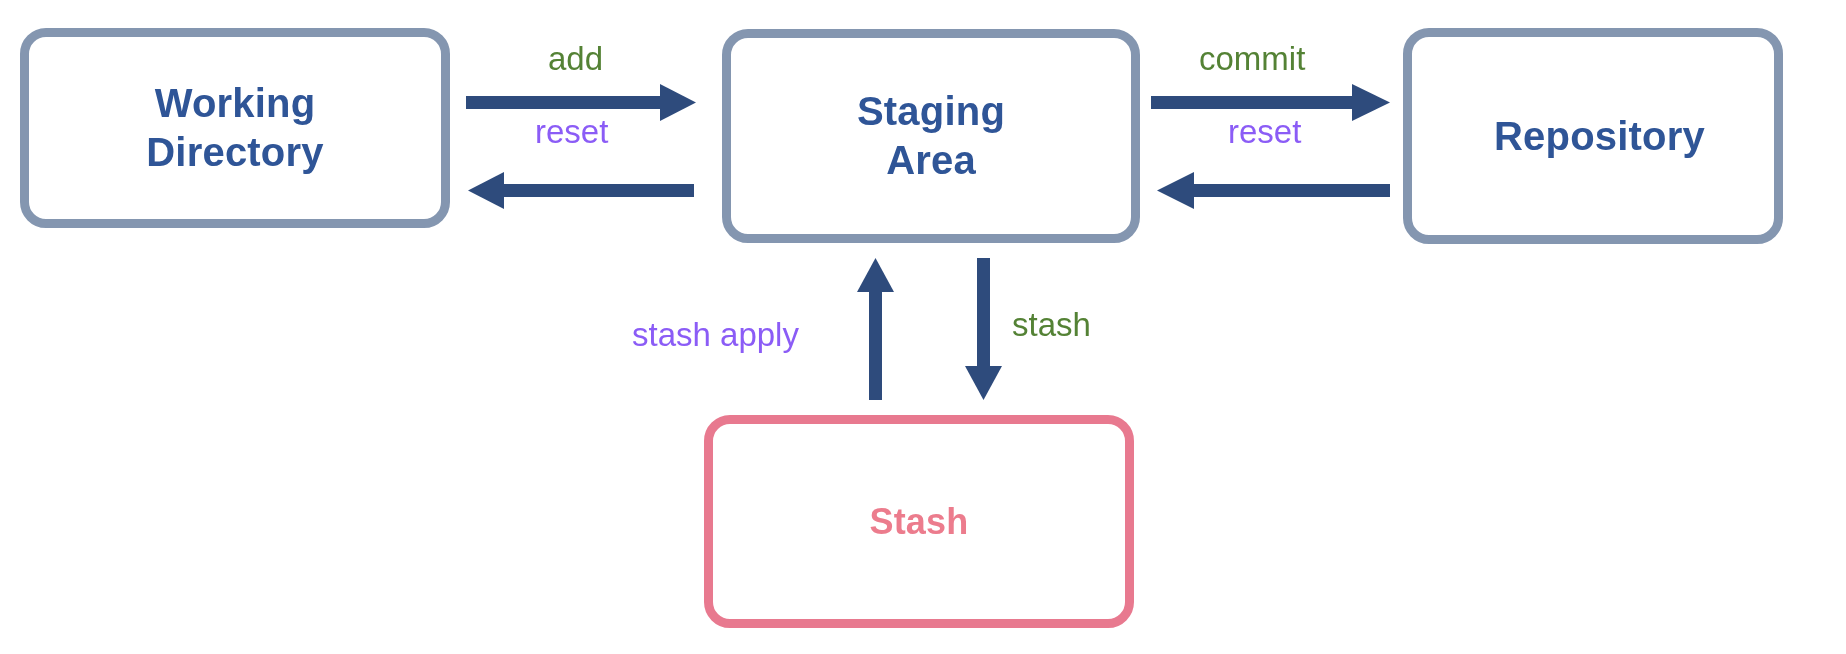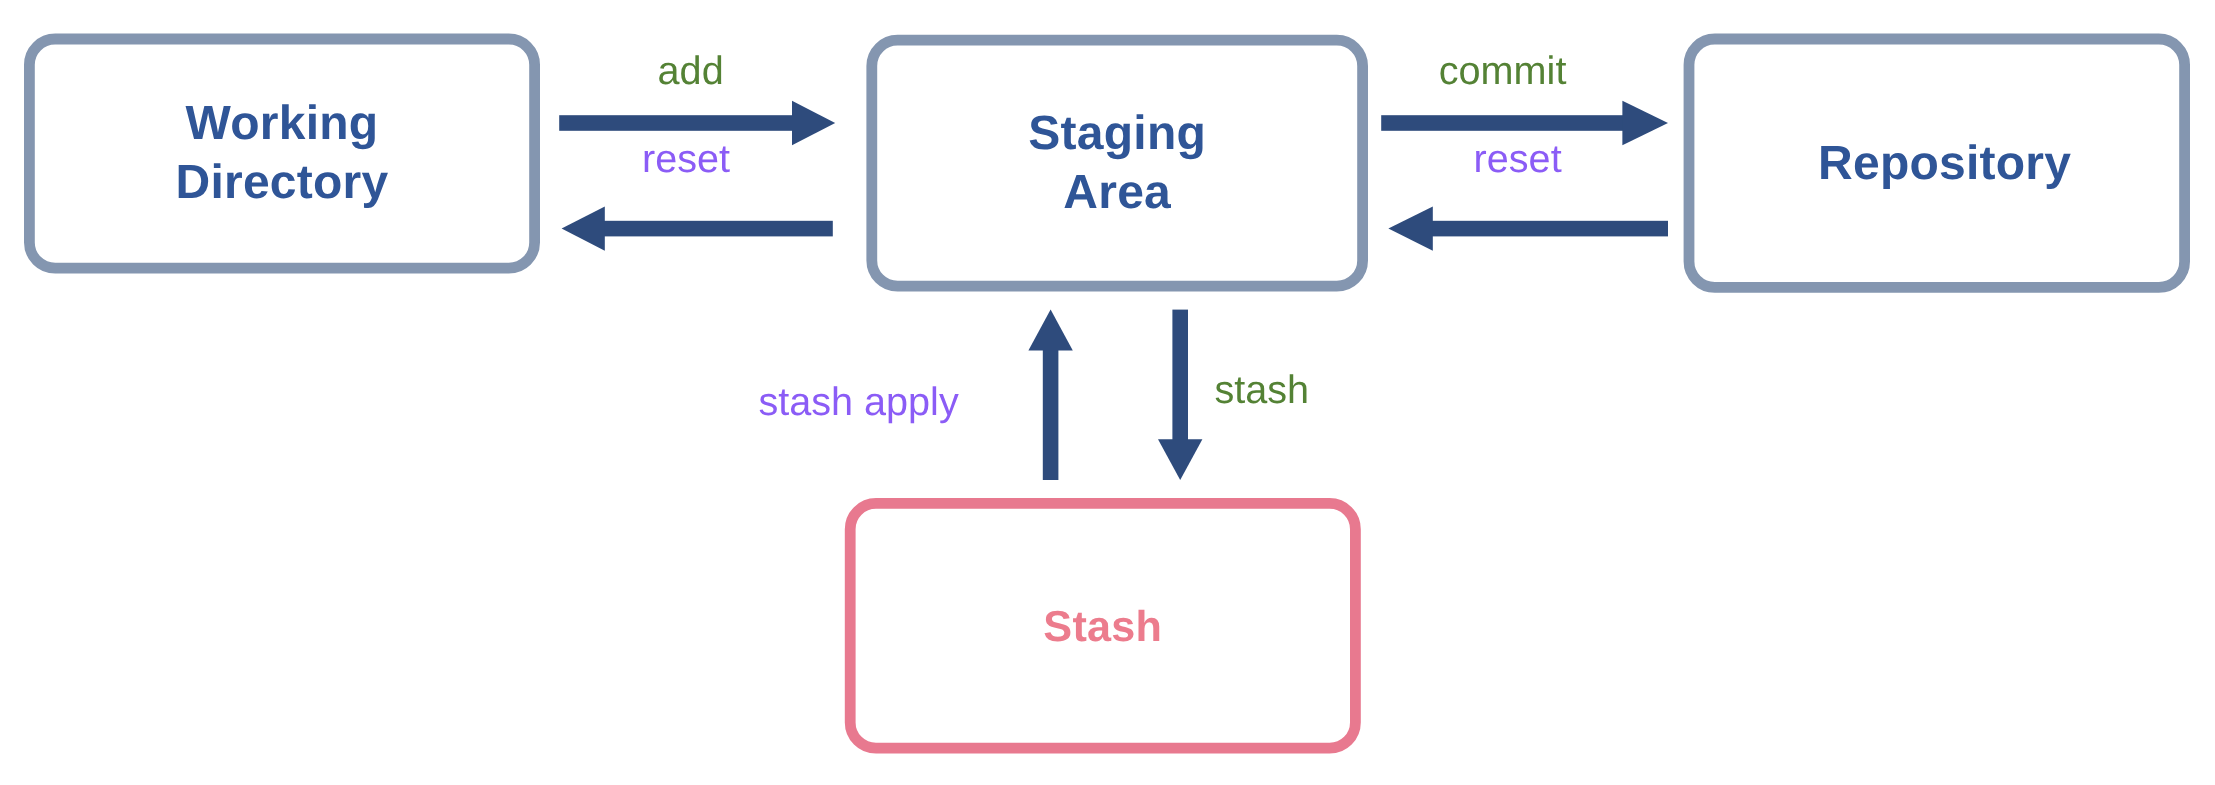--- a/index.html
+++ b/index.html
@@ -39,21 +39,21 @@
   .node-label {
     font-weight: bold;
     line-height: 1.22;
     letter-spacing: 0.2px;
   }
   .label-blue { color: #2F5597; font-size: 40px; }
   .label-pink { color: #EC7C8D; font-size: 36px; }
 
   #wd  { left: 20px;   top: 28px;  width: 430px; height: 200px; }
   #sa  { left: 722px;  top: 29px;  width: 418px; height: 214px; }
-  #repo{ left: 1403px; top: 28px;  width: 422px; height: 216px; padding-left: 13px; }
+  #repo{ left: 1403px; top: 28px;  width: 380px; height: 216px; padding-left: 13px; }
   #stash{left: 704px;  top: 415px; width: 430px; height: 213px; }
 
   
   #arrows {
     position: absolute;
     left: 0; top: 0;
     width: 1846px;
     height: 654px;
     pointer-events: none;
   }

